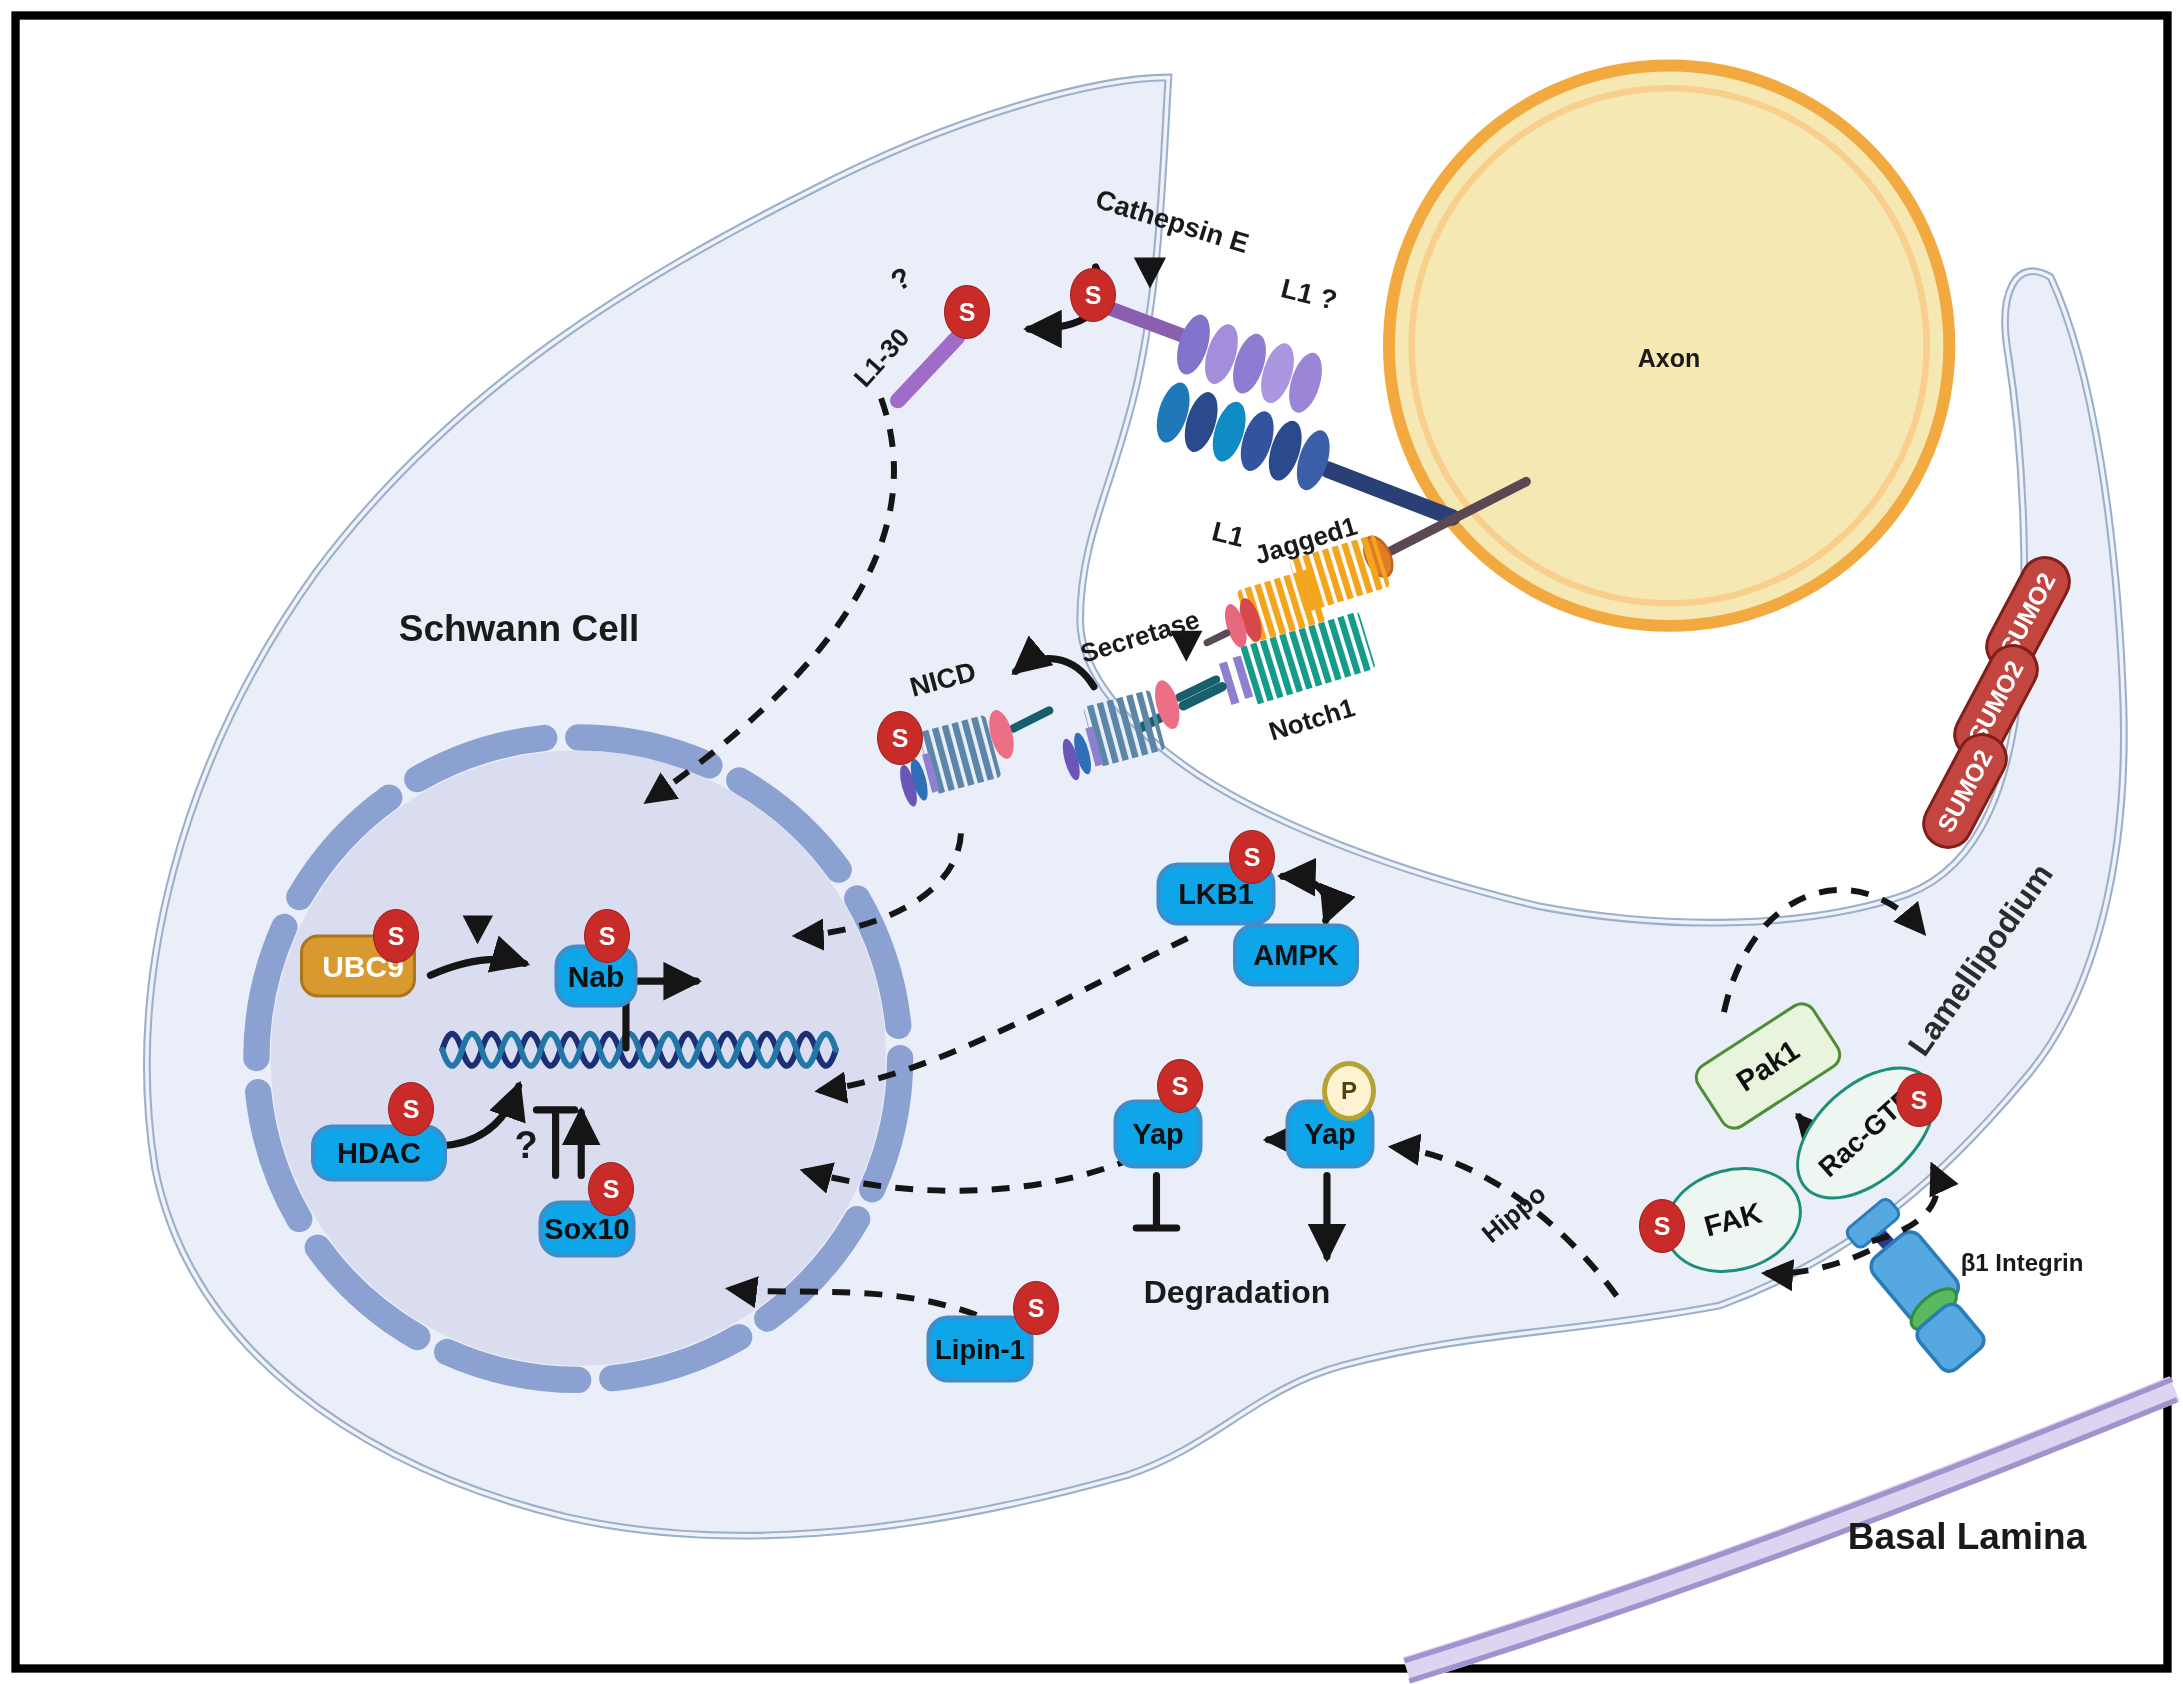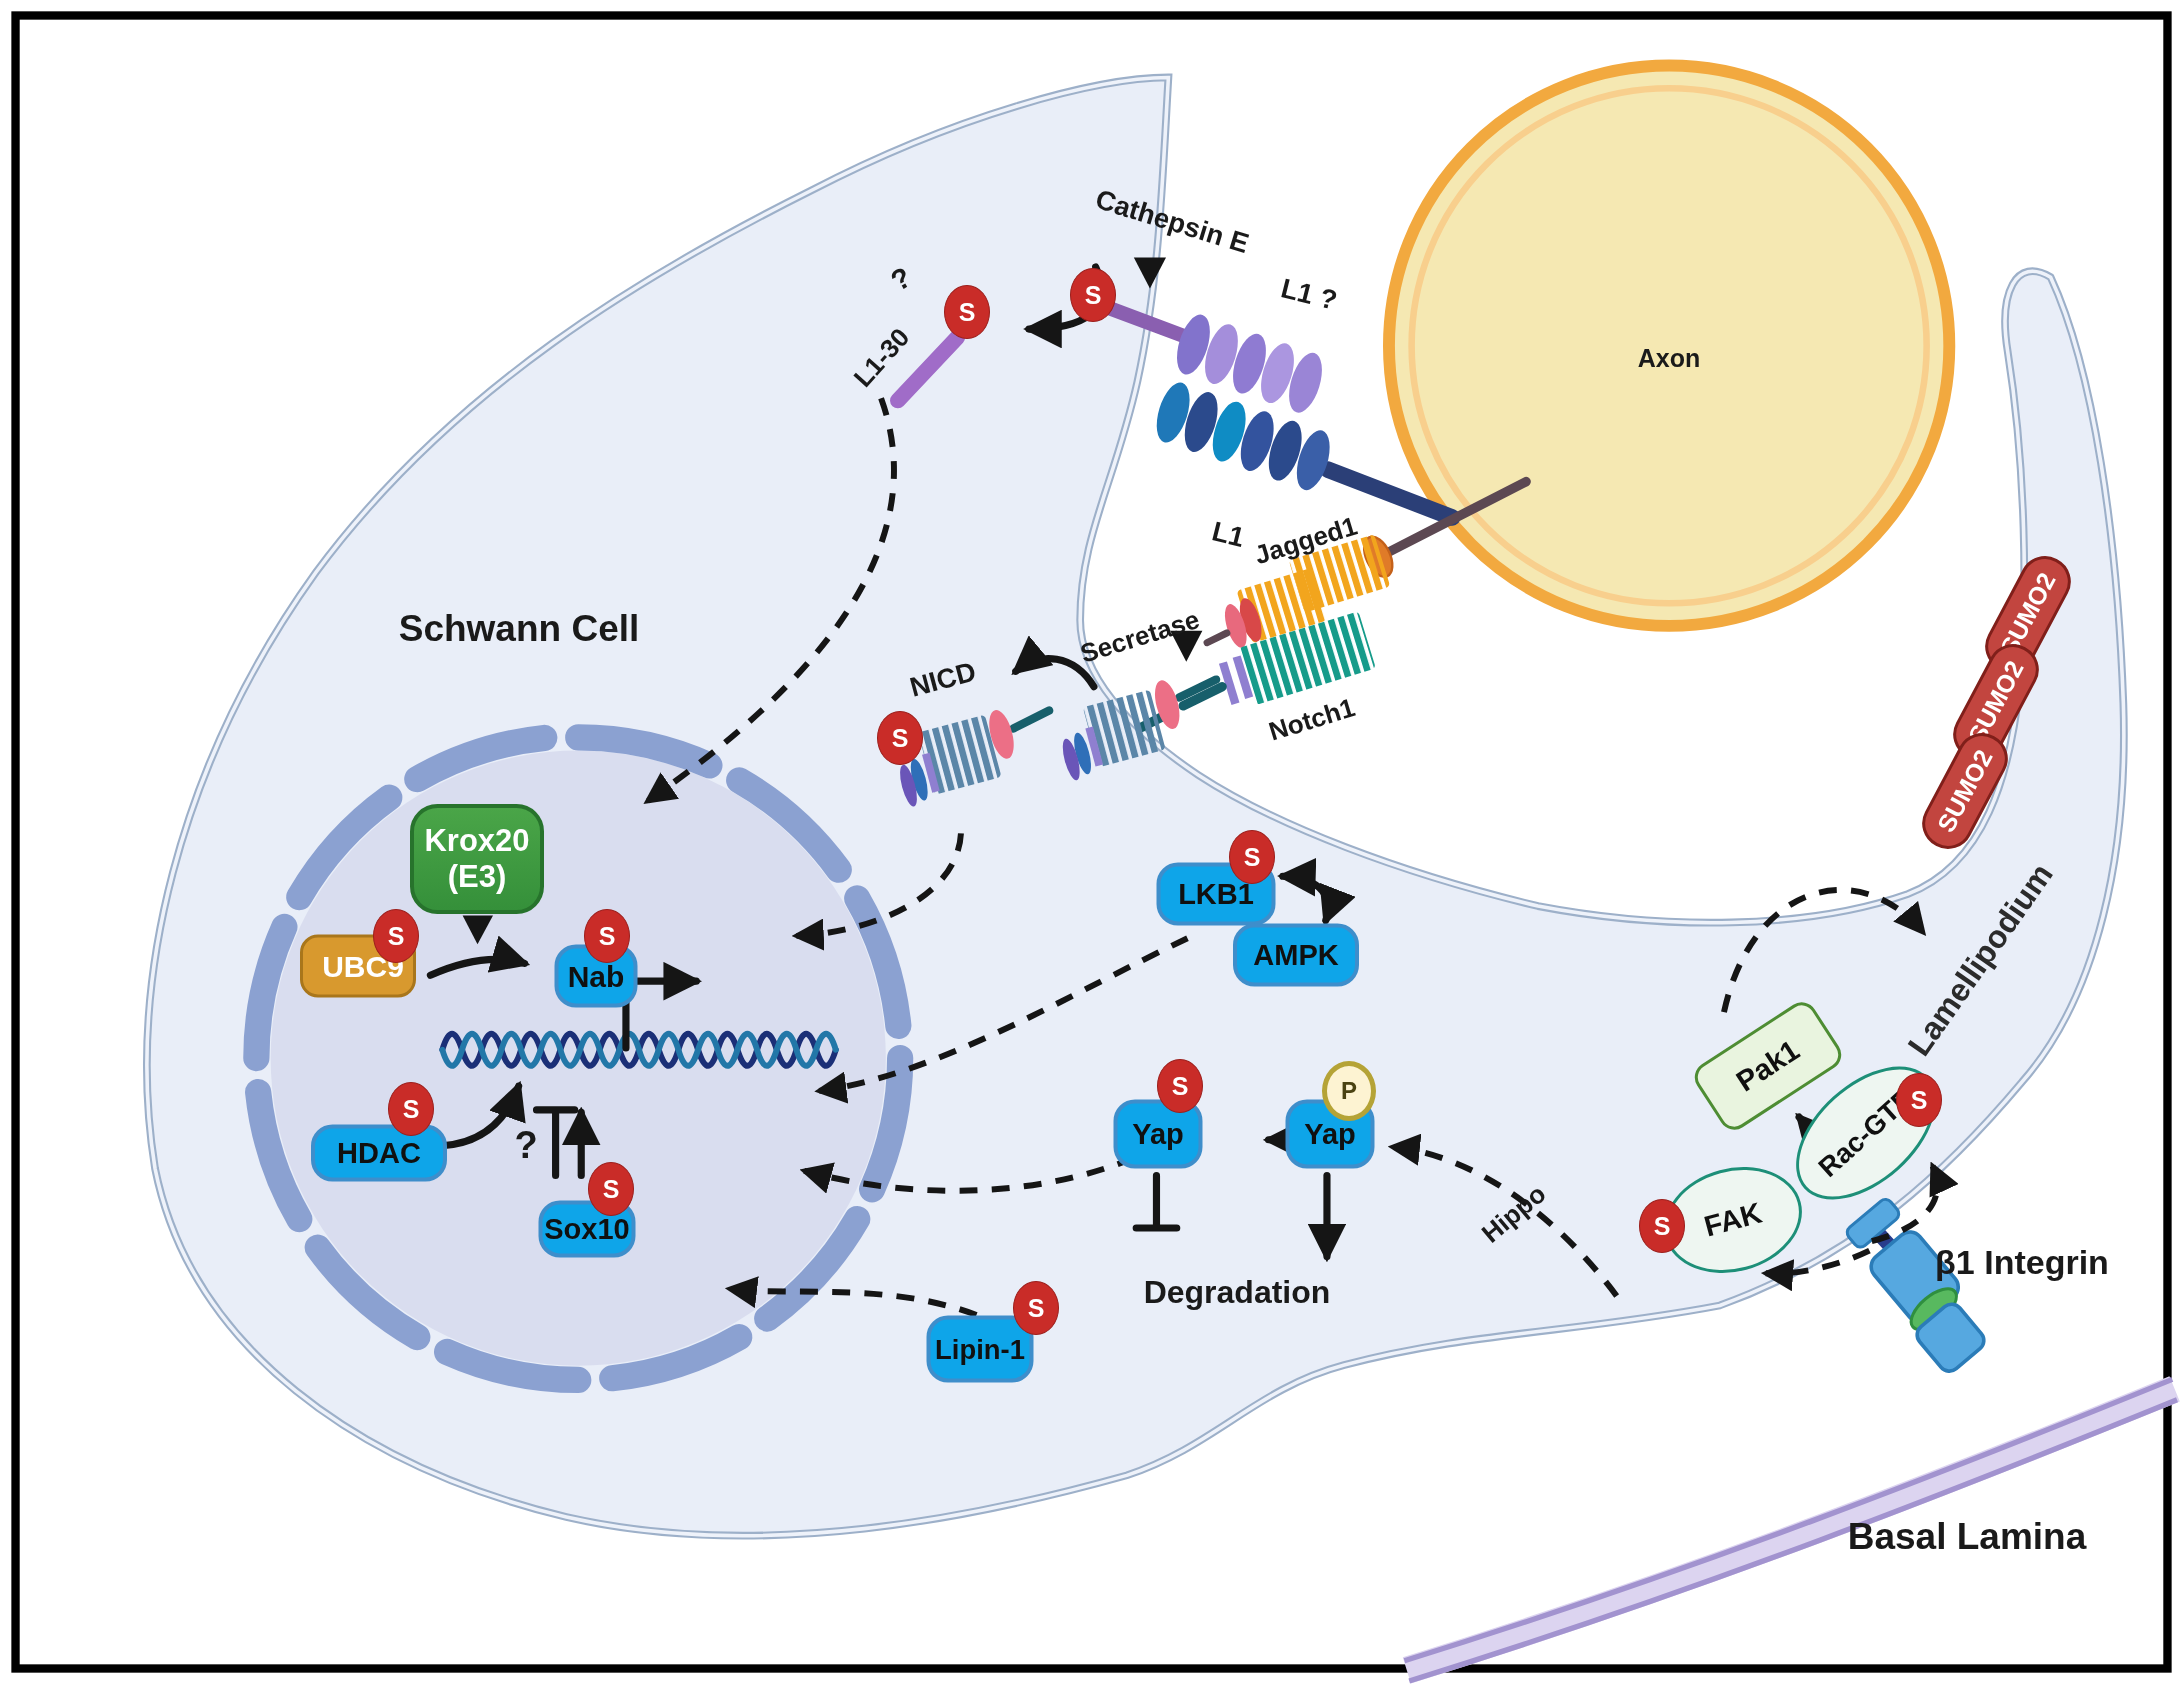--- a/index.html
+++ b/index.html
@@ -243,30 +243,26 @@
 
 <div class="lbl" style="left:1172px;top:222px;font-size:27.4px;transform:translate(-50%,-50%) rotate(17deg);">Cathepsin E</div>
 <div class="lbl" style="left:1309px;top:295px;font-size:27.4px;transform:translate(-50%,-50%) rotate(14deg);">L1 ?</div>
 <div class="lbl" style="left:1228px;top:535px;font-size:27.4px;transform:translate(-50%,-50%) rotate(14deg);">L1</div>
 <div class="lbl" style="left:882px;top:358px;font-size:26px;transform:translate(-50%,-50%) rotate(-48deg);">L1-30</div>
 <div class="lbl" style="left:901px;top:279px;font-size:29px;transform:translate(-50%,-50%) rotate(-30deg);">?</div>
 <div class="lbl" style="left:1306px;top:541px;font-size:26px;transform:translate(-50%,-50%) rotate(-17deg);">Jagged1</div>
 <div class="lbl" style="left:1140px;top:637px;font-size:26px;transform:translate(-50%,-50%) rotate(-17deg);">Secretase</div>
 <div class="lbl" style="left:1312px;top:720px;font-size:26px;transform:translate(-50%,-50%) rotate(-17deg);">Notch1</div>
 <div class="lbl" style="left:943px;top:680px;font-size:27.4px;transform:translate(-50%,-50%) rotate(-15deg);">NICD</div>
-<div class="lbl" style="left:2022px;top:1263px;font-size:34px;">β1 Integrin</div>
+<div class="lbl" style="left:2022px;top:1263px;font-size:24px;">β1 Integrin</div>
 
 <div class="lbl" style="left:1237px;top:1293px;font-size:32px;">Degradation</div>
 <div class="lbl" style="left:1514px;top:1214px;font-size:26px;transform:translate(-50%,-50%) rotate(-40deg);">Hippo</div>
 <div class="lbl" style="left:526px;top:1146px;font-size:38px;">?</div>
 
-<div class="node green" style="left:477px;top:859px;width:134px;height:110px;font-size:31px;">
-  <span>Krox20</span>
-  <span>(E3)</span>
-</div>
 <div class="node amber" style="left:358px;top:966px;width:116px;height:63px;font-size:30px;padding-left:10px;">UBC9</div>
 <div class="node blue" style="left:576px;top:976px;width:83px;height:63px;font-size:30px;margin-left:20px;">Nab</div>
 <div class="node blue" style="left:379px;top:1153px;width:136px;height:57px;font-size:29px;">HDAC</div>
 <div class="node blue" style="left:587px;top:1229px;width:97px;height:57px;font-size:29px;">Sox10</div>
 <div class="node blue" style="left:1216px;top:894px;width:119px;height:63px;font-size:29px;">LKB1</div>
 <div class="node blue" style="left:1296px;top:955px;width:126px;height:63px;font-size:29px;">AMPK</div>
 <div class="node blue" style="left:1158px;top:1134px;width:89px;height:69px;font-size:29px;">Yap</div>
 <div class="node blue" style="left:1330px;top:1134px;width:89px;height:69px;font-size:29px;">Yap</div>
 <div class="node blue" style="left:980px;top:1349px;width:107px;height:67px;font-size:27.4px;">Lipin-1</div>
 <div class="node pgreen" style="left:1768px;top:1066px;width:140px;height:75px;font-size:29px;transform:translate(-50%,-50%) rotate(-33deg);">Pak1</div>

